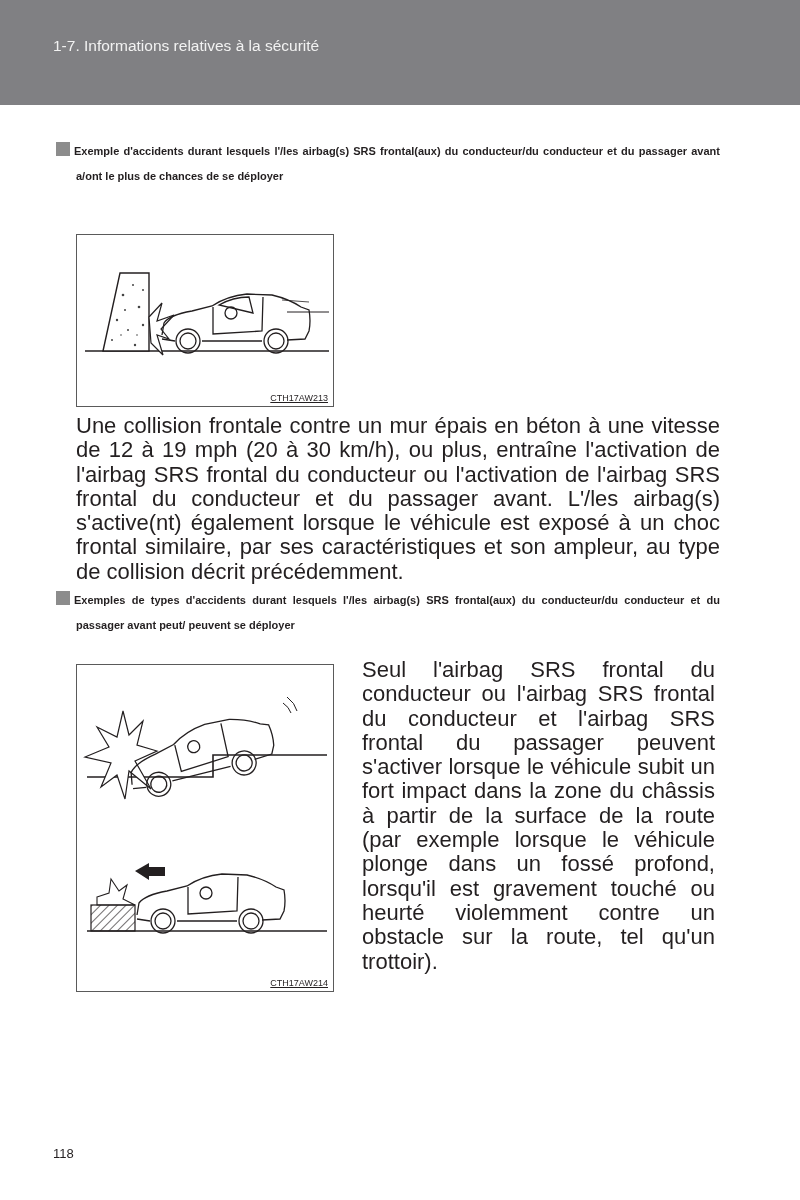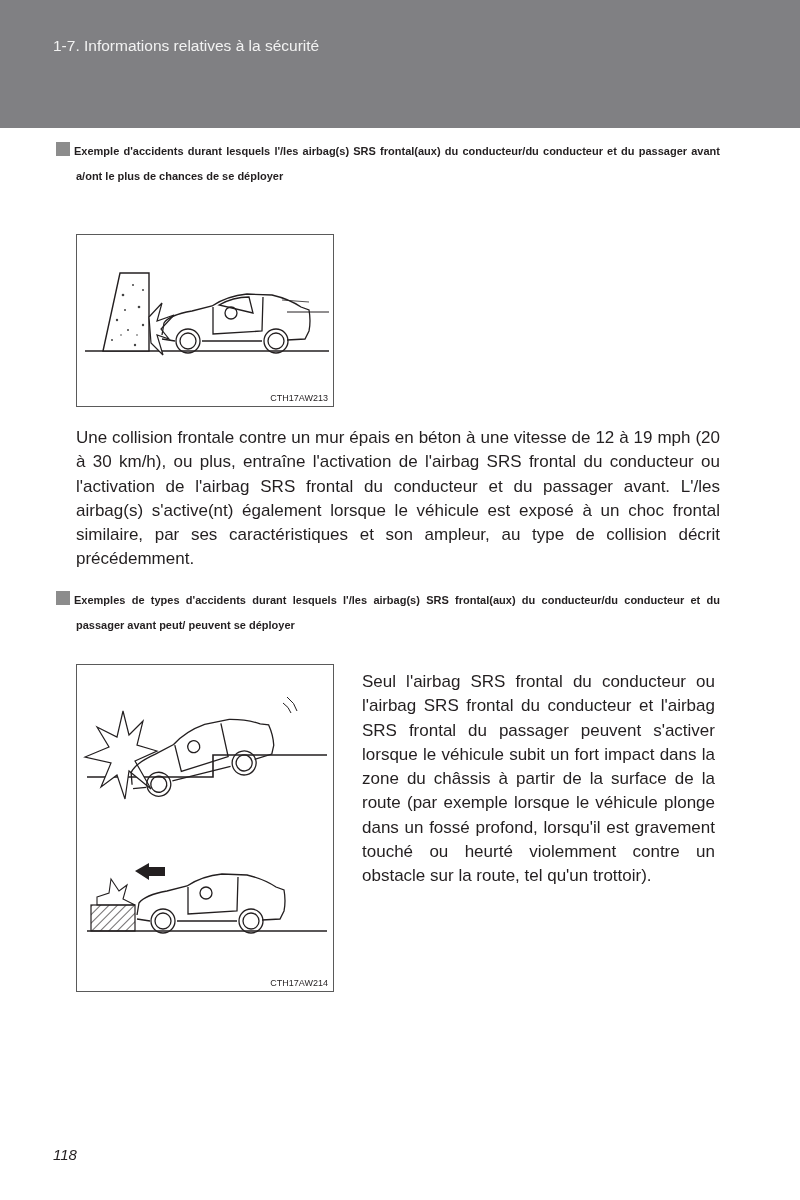--- a/index.html
+++ b/index.html
@@ -1,26 +1,26 @@
 <!DOCTYPE html>
 <html><head>
 <meta charset="utf-8">
 <style>
   html, body { margin: 0; padding: 0; }
   body { width: 800px; height: 1200px; background: #ffffff; position: relative; overflow: hidden; font-family: "Liberation Sans", sans-serif; color: #231f20; }
-  .header { position: absolute; left: 0; top: 0; width: 800px; height: 128px; background: #808083; }
+  .header { position: absolute; left: 0; top: 0; width: 800px; height: 105px; background: #808083; }
   .header-title { position: absolute; left: 53px; top: 37px; font-size: 15.5px; color: #f2f2f2; }
   .heading { position: absolute; left: 56px; width: 664px; font-weight: bold; font-size: 11px; line-height: 24.5px; text-align: justify; }
   .heading .sq { display: inline-block; width: 14px; height: 14px; background: #8c8c8c; margin-right: 4px; vertical-align: -1px; }
   .heading-inner { padding-left: 20px; text-indent: -20px; }
-  .para { position: absolute; font-size: 17px; line-height: 24.3px; text-align: justify; text-align-last: left; margin-top: 12px; }
+  .para { position: absolute; font-size: 22px; line-height: 24.3px; text-align: justify; text-align-last: left; }
   .figure { position: absolute; border: 1px solid #5a5a5a; background: #fff; }
-  .fig-code { position: absolute; right: 5px; bottom: 3px; font-size: 9px; color: #231f20; }
+  .fig-code { position: absolute; right: 5px; bottom: 3px; font-size: 9px; color: #231f20; text-decoration: underline; }
   .figure svg { position: absolute; left: 0; top: 0; }
-  .page-num { position: absolute; left: 53px; top: 1146px; font-size: 15px; font-style: italic; }
+  .page-num { position: absolute; left: 53px; top: 1146px; font-size: 13px; }
 </style>
 </head>
 <body>
 
 <div class="header">
   <div class="header-title">1-7. Informations relatives à la sécurité</div>
 </div>
 
 <div class="heading" style="top:139px;">
   <div class="heading-inner"><span class="sq"></span><span>Exemple d'accidents durant lesquels l'/les airbag(s) SRS frontal(aux) du conducteur/du conducteur et du passager avant a/ont le plus de chances de se déployer</span></div>

